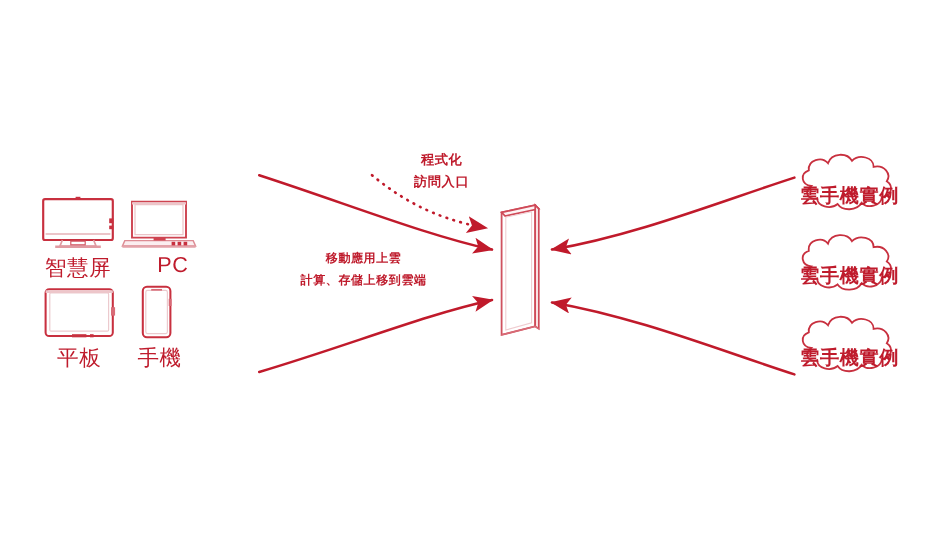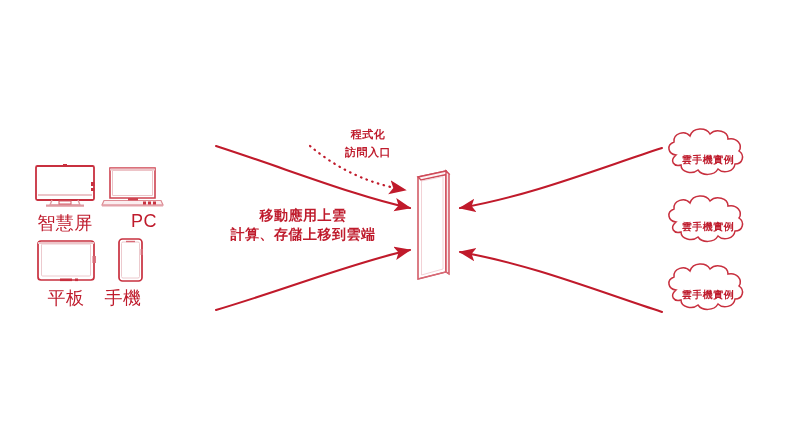--- a/index.html
+++ b/index.html
@@ -32,33 +32,33 @@
     white-space: nowrap;
     font-family: "Liberation Sans", "DejaVu Sans", sans-serif;
     letter-spacing: 0.5px;
   }
   .dev-label {
     font-size: 18px;
     text-align: center;
     font-weight: 400;
   }
   .flow-label {
-    font-size: 14px;
+    font-size: 10px;
     line-height: 19px;
     text-align: center;
     font-weight: 600;
   }
   .api-label {
     font-size: 11px;
     line-height: 18px;
     text-align: center;
     font-weight: 600;
   }
   .cloud-label {
-    font-size: 10px;
+    font-size: 16px;
     text-align: center;
     font-weight: 600;
   }
   .centered {
     transform: translateX(-50%);
   }
 </style>
 </head>
 <body>
 
@@ -184,21 +184,21 @@
                c -7,2 -12,-4 -5,-10 Z"></path>
     </g>
   </svg>
 
   <div class="txt dev-label centered" style="left:65px; top:211px;">智慧屏</div>
 
   <div class="txt dev-label centered" style="left:133px; top:211px;padding-left:22px;">PC</div>
 
   <div class="txt dev-label centered" style="left:66px; top:286px;">平板</div>
 
-  <div class="txt dev-label centered" style="left:123px; top:286px;">手機</div>
+  <div class="txt dev-label centered" style="left:133px; top:286px;">手機</div>
 
   <div class="txt api-label centered" style="left:368px; top:125px;">
     <div>程式化</div>
     <div>訪問入口</div>
   </div>
 
   <div class="txt flow-label centered" style="left:303px; top:206px;">
     <div>移動應用上雲</div>
     <div>計算、存儲上移到雲端</div>
   </div>

